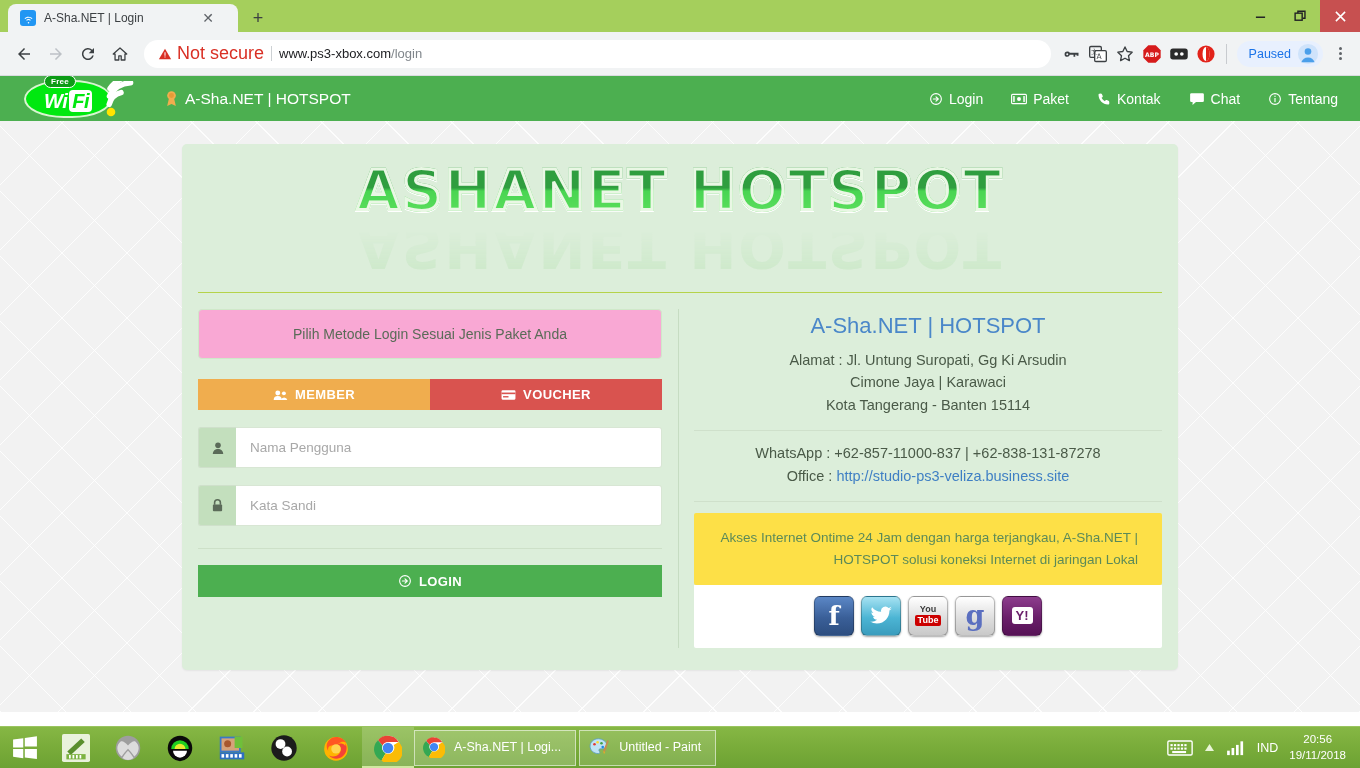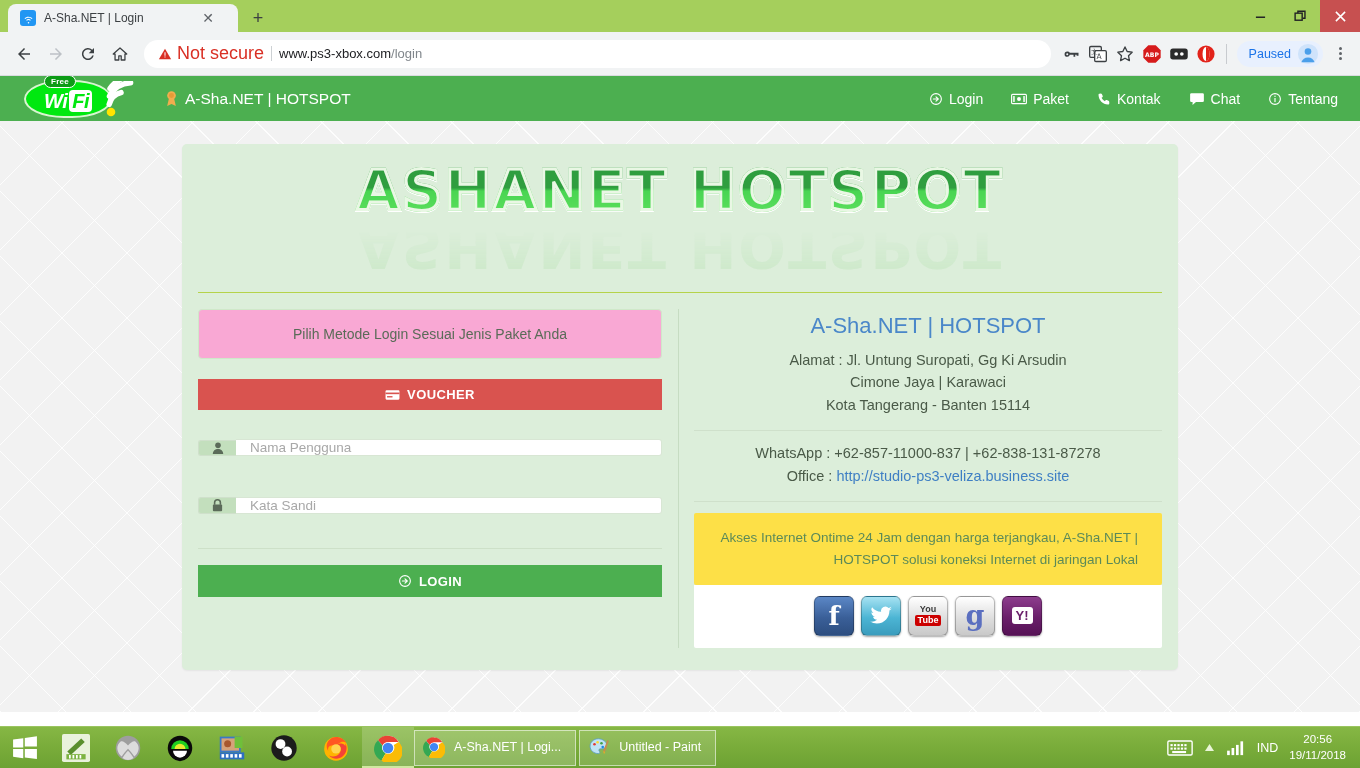--- a/index.html
+++ b/index.html
@@ -153,21 +153,21 @@
   }
   .tabs2 { display:flex; margin-top:20px; }
   .tab-btn {
     flex:1; height:31px; display:flex; align-items:center; justify-content:center;
     gap:7px; color:#fff; font-size:13px; font-weight:bold; cursor:pointer;
     letter-spacing:.4px;
   }
   .tab-member { background:#f0ad4e; }
   .tab-voucher { background:#d9534f; }
 
-  .field { display:flex; margin-top:17px; height:41px;align-items:center; }
+  .field { display:flex; margin-top:17px; height:41px; }
   .field-ico {
     width:38px; flex:0 0 38px; background:#c3dfbd; border:1px solid #cfe0cb;
     border-right:none; border-radius:3px 0 0 3px;
     display:flex; align-items:center; justify-content:center;
   }
   .field-input {
     flex:1; border:1px solid #d8e6d4; border-left:none; border-radius:0 3px 3px 0;
     background:#fff; padding:0 14px; font-size:13.5px; color:#555;
     font-family:"Liberation Sans", sans-serif; outline:none; min-width:0;
   }
@@ -450,20 +450,29 @@
           <div class="hero-title">ASHANET HOTSPOT</div>
           <div class="hero-reflect">ASHANET HOTSPOT</div>
         </div>
 
         <div class="split">
 
           <div class="col-left">
             <div class="method-note">Pilih Metode Login Sesuai Jenis Paket Anda</div>
 
             <div class="tabs2">
+              <div class="tab-btn tab-member">
+                <svg width="15" height="12" viewBox="0 0 22 16">
+                    <circle cx="7" cy="5" r="3.6" fill="#fff"></circle>
+                    <path d="M1 15.5a6 6 0 0 1 12 0z" fill="#fff"></path>
+                    <circle cx="16" cy="5.6" r="2.9" fill="#fff"></circle>
+                    <path d="M11.6 15.5a4.8 4.8 0 0 1 9.4 0z" fill="#fff"></path>
+                  </svg>
+                <span>MEMBER</span>
+              </div>
               <div class="tab-btn tab-voucher">
                 <svg width="15" height="12" viewBox="0 0 22 16">
                     <rect x="0.8" y="1.2" width="20.4" height="13.6" rx="1.6" fill="#fff"></rect>
                     <rect x="0.8" y="4.4" width="20.4" height="2.4" fill="#d9534f"></rect>
                     <rect x="3" y="9.6" width="8" height="2" fill="#d9534f"></rect>
                   </svg>
                 <span>VOUCHER</span>
               </div>
             </div>
 

